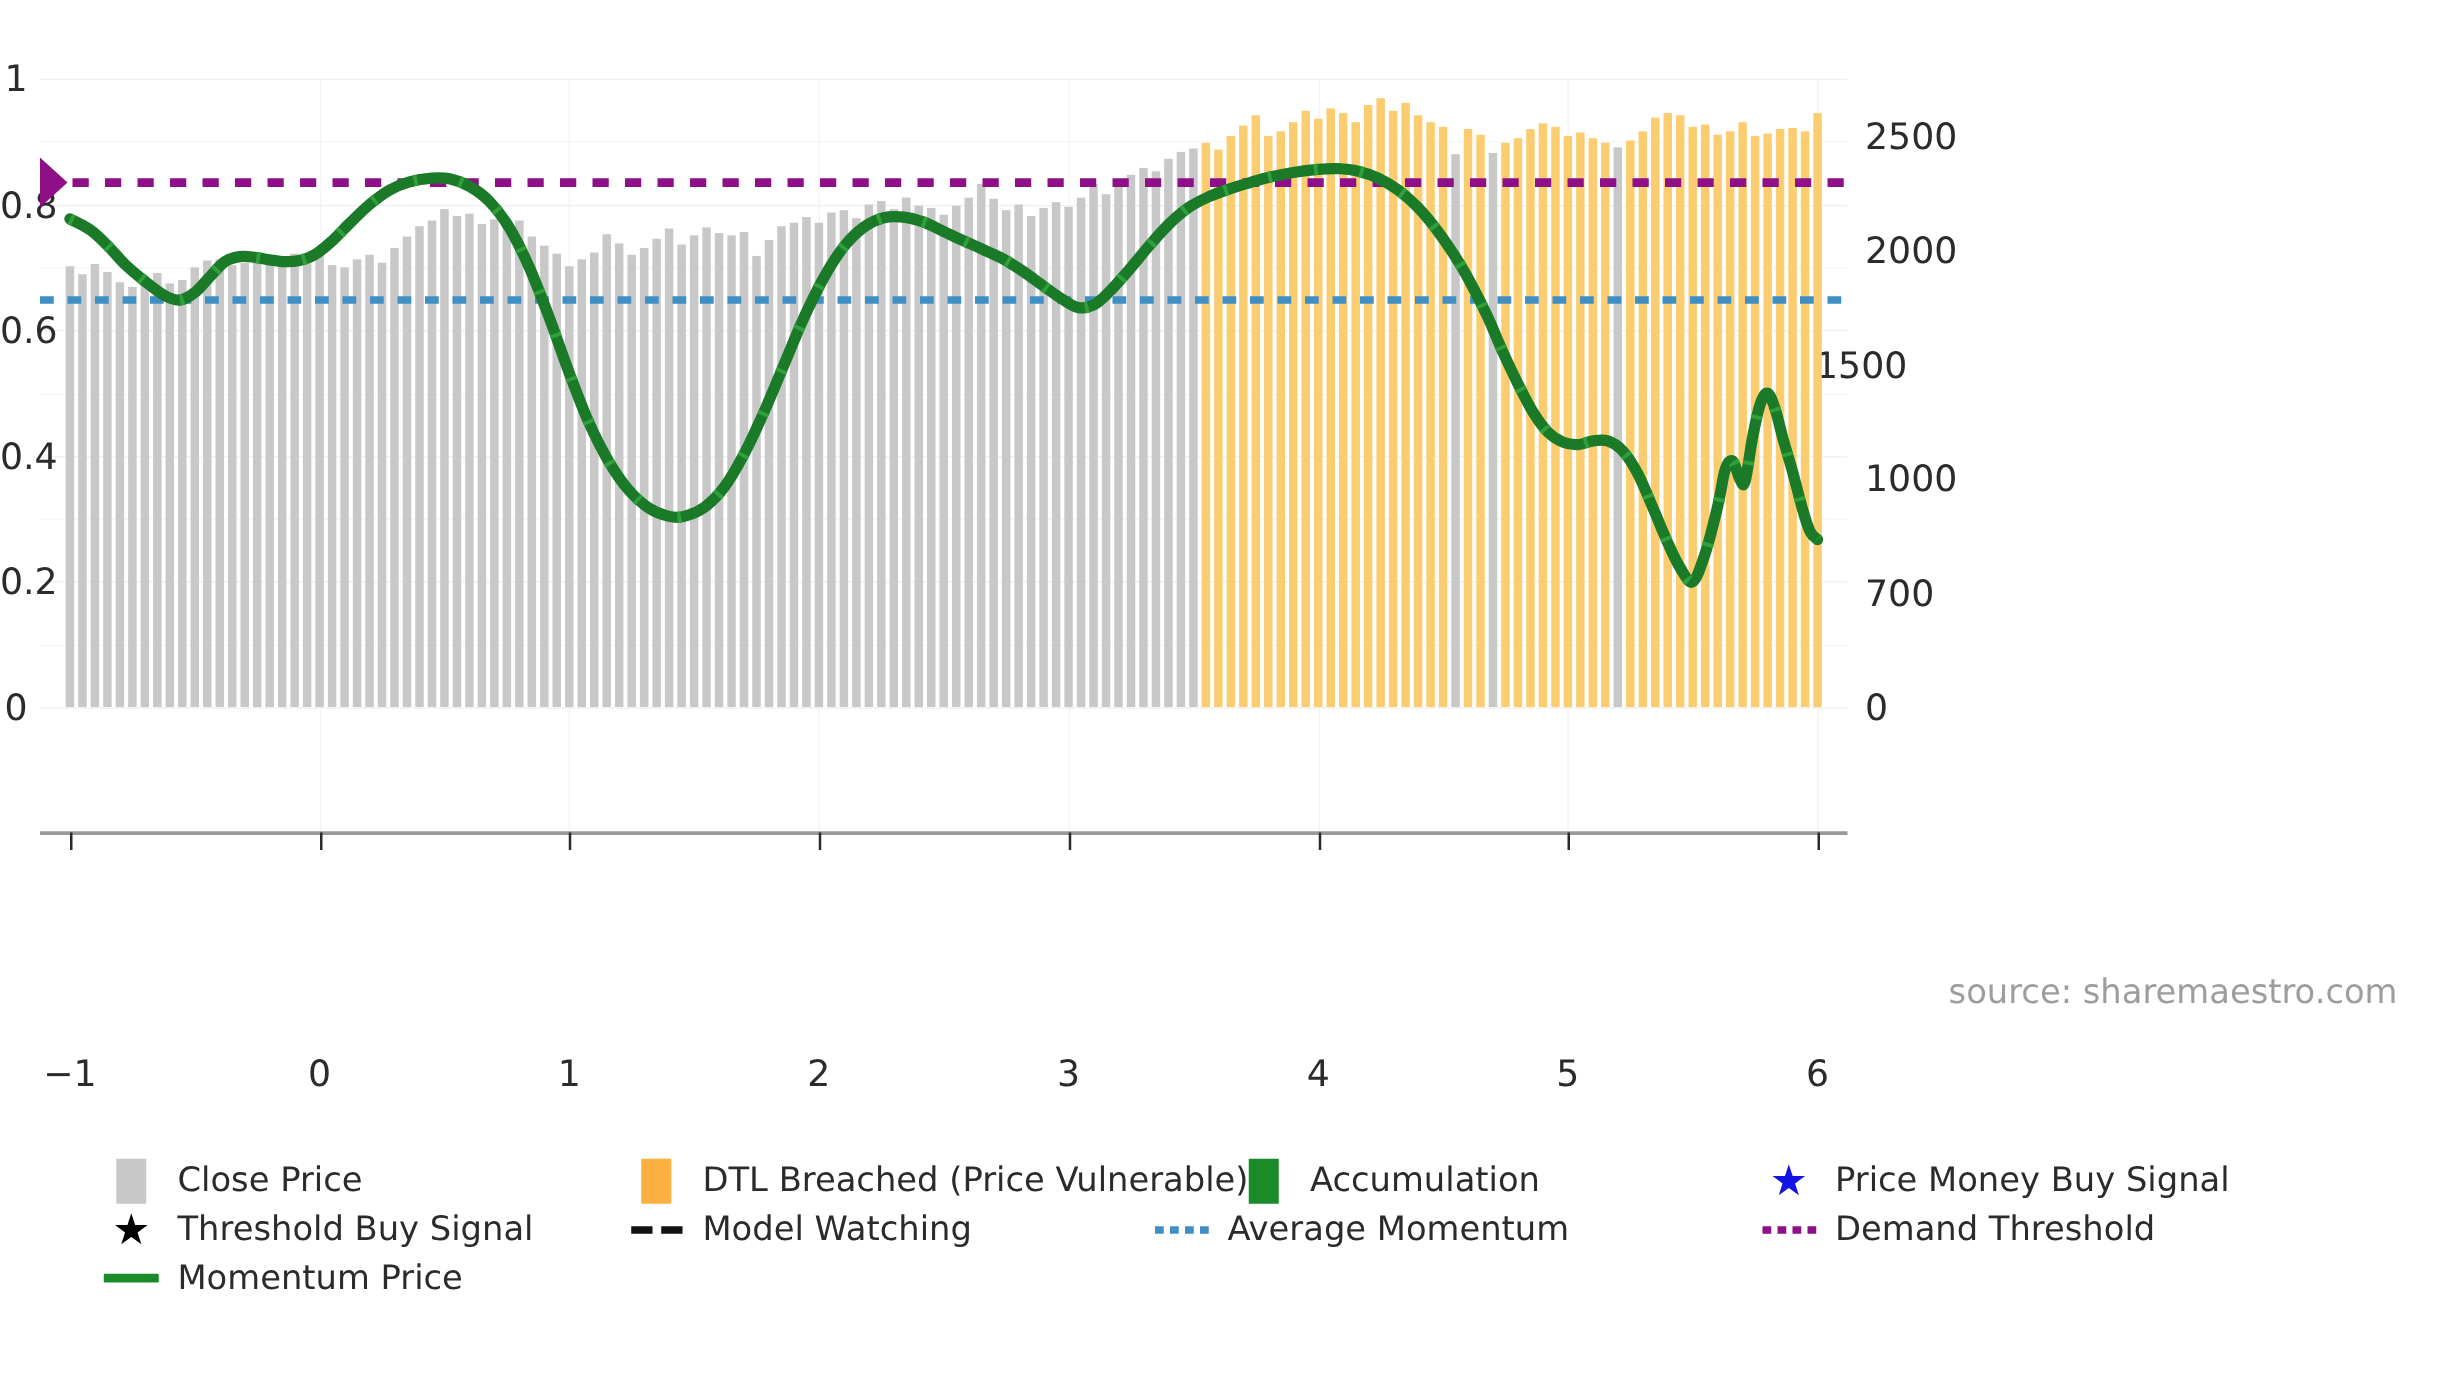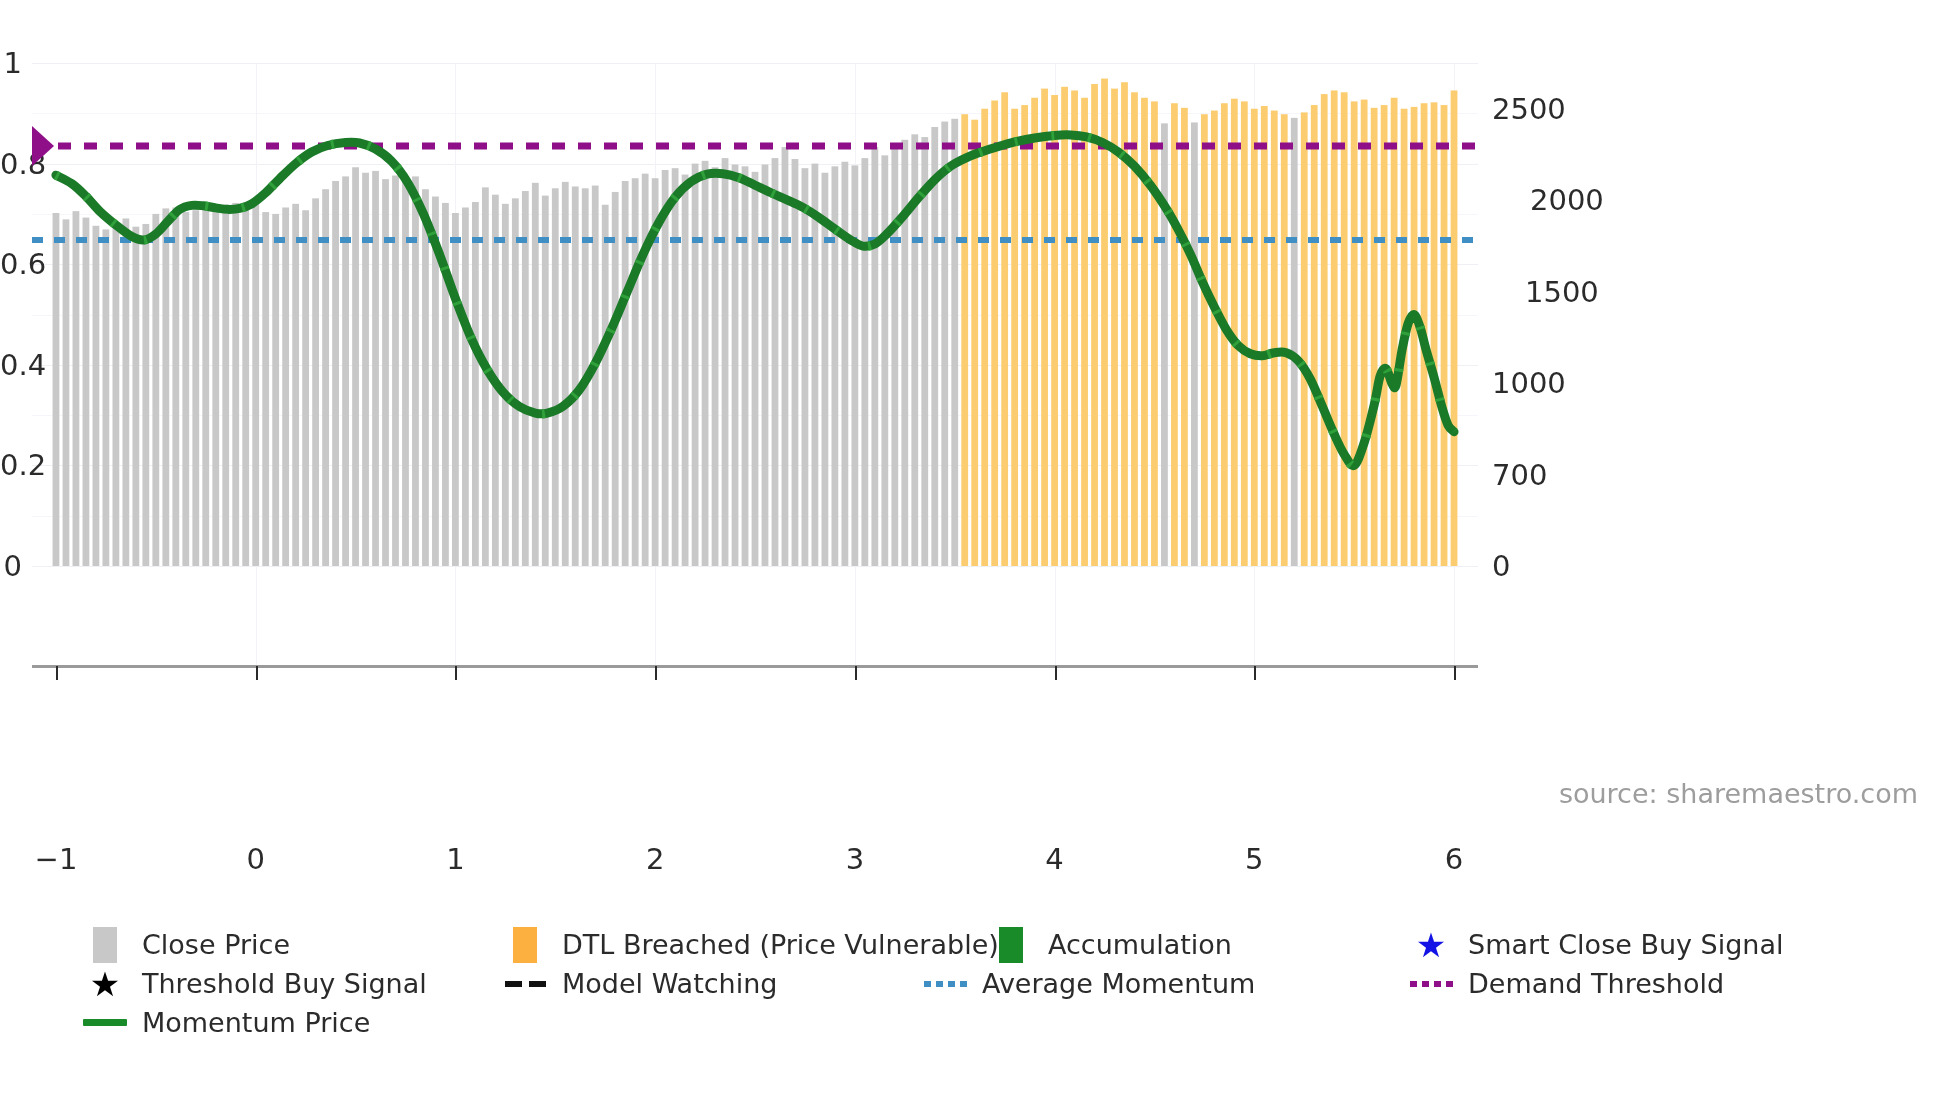--- a/index.html
+++ b/index.html
@@ -64,22 +64,22 @@
       <div class="ylabelleft" style="top: 364.8px; left: 0px; width: 22px;">0.4</div>
       <div class="ylabelleft" style="top: 264.2px; left: 0px; width: 22px;">0.6</div>
       <div class="ylabelleft" style="top: 163.6px; left: 0px; width: 22px;">0.8</div>
       <div class="ylabelleft" style="top: 63px; left: 0px; width: 22px;">1</div>
     </div>
 
   <div id="right-ticks">
       <div class="ylabelright" style="top: 566px; left: 1492px;">0</div>
       <div class="ylabelright" style="top: 474.545px; left: 1492px;">700</div>
       <div class="ylabelright" style="top: 383.091px; left: 1492px;">1000</div>
-      <div class="ylabelright" style="top: 291.636px; left: 1525px;">1500</div>
-      <div class="ylabelright" style="top: 200.182px; left: 1492px; margin-left: 38px;">2000</div>
+      <div class="ylabelright" style="top: 291.636px; left: 1452px;">1500</div>
+      <div class="ylabelright" style="top: 200.182px; left: 1492px;">2000</div>
       <div class="ylabelright" style="top: 108.727px; left: 1492px;">2500</div>
     </div>
 
   <div class="plotclip" id="plotarea" style="left:32px;top:63px;width:1446px;height:503px;">
     <svg id="chart-svg" width="1446" height="503" viewBox="0 0 1446 503" preserveAspectRatio="none">
         <g>
           <rect x="20.57" y="149.99" width="6.79" height="353.01" fill="#c8c8c8"></rect>
           <rect x="30.56" y="156.39" width="6.79" height="346.61" fill="#c8c8c8"></rect>
           <rect x="40.54" y="148.16" width="6.79" height="354.84" fill="#c8c8c8"></rect>
           <rect x="50.53" y="154.56" width="6.79" height="348.44" fill="#c8c8c8"></rect>
@@ -270,21 +270,21 @@
         <span class="legtext">DTL Breached (Price Vulnerable)</span>
       </div>
       <div class="legitem" style="width:420px">
         <span class="legmark">
             <span class="sw" style="background:#1a8b29"></span>
           </span>
         <span class="legtext">Accumulation</span>
       </div>
       <div class="legitem">
         <span class="legmark starsw" style="color:#1313e6">★</span>
-        <span class="legtext">Smart Close Buy Signal</span>
+        <span class="legtext">Price Money Buy Signal</span>
       </div>
     </div>
     <div class="legrow">
       <div class="legitem" style="width:420px">
         <span class="legmark starsw" style="color:#000">★</span>
         <span class="legtext">Threshold Buy Signal</span>
       </div>
       <div class="legitem" style="width:420px">
         <span class="legmark">
           <span class="dashsw">

